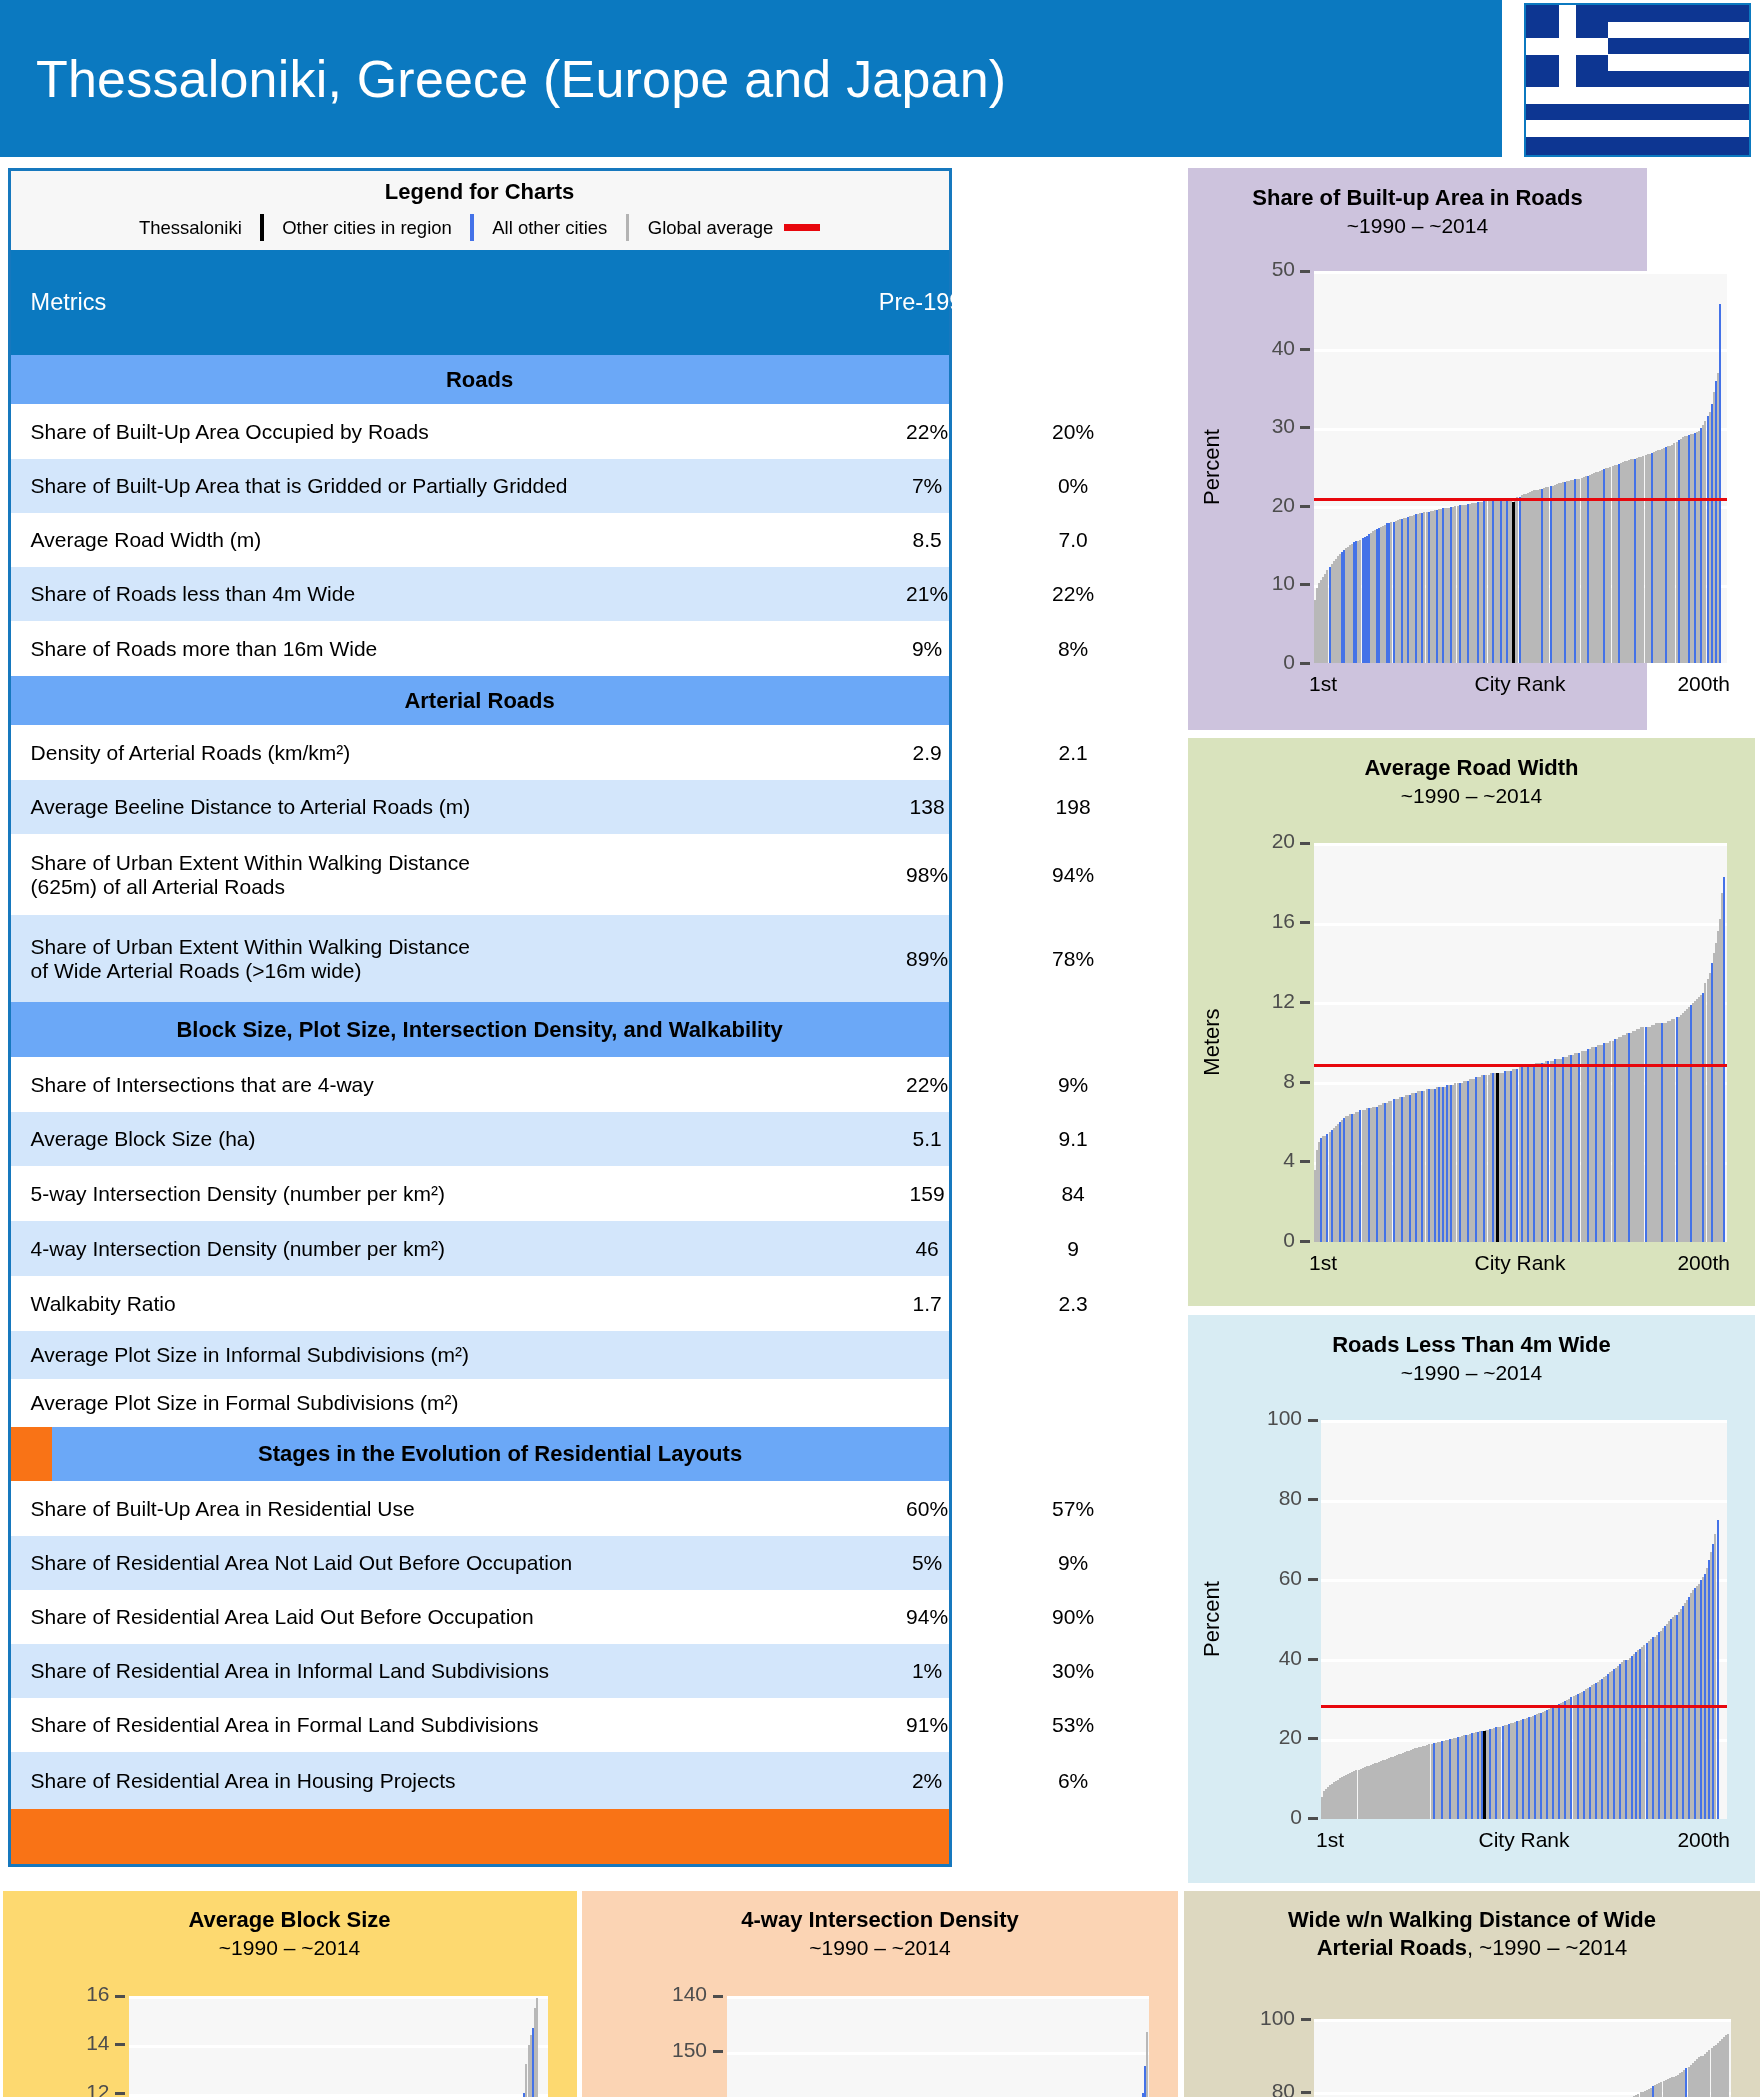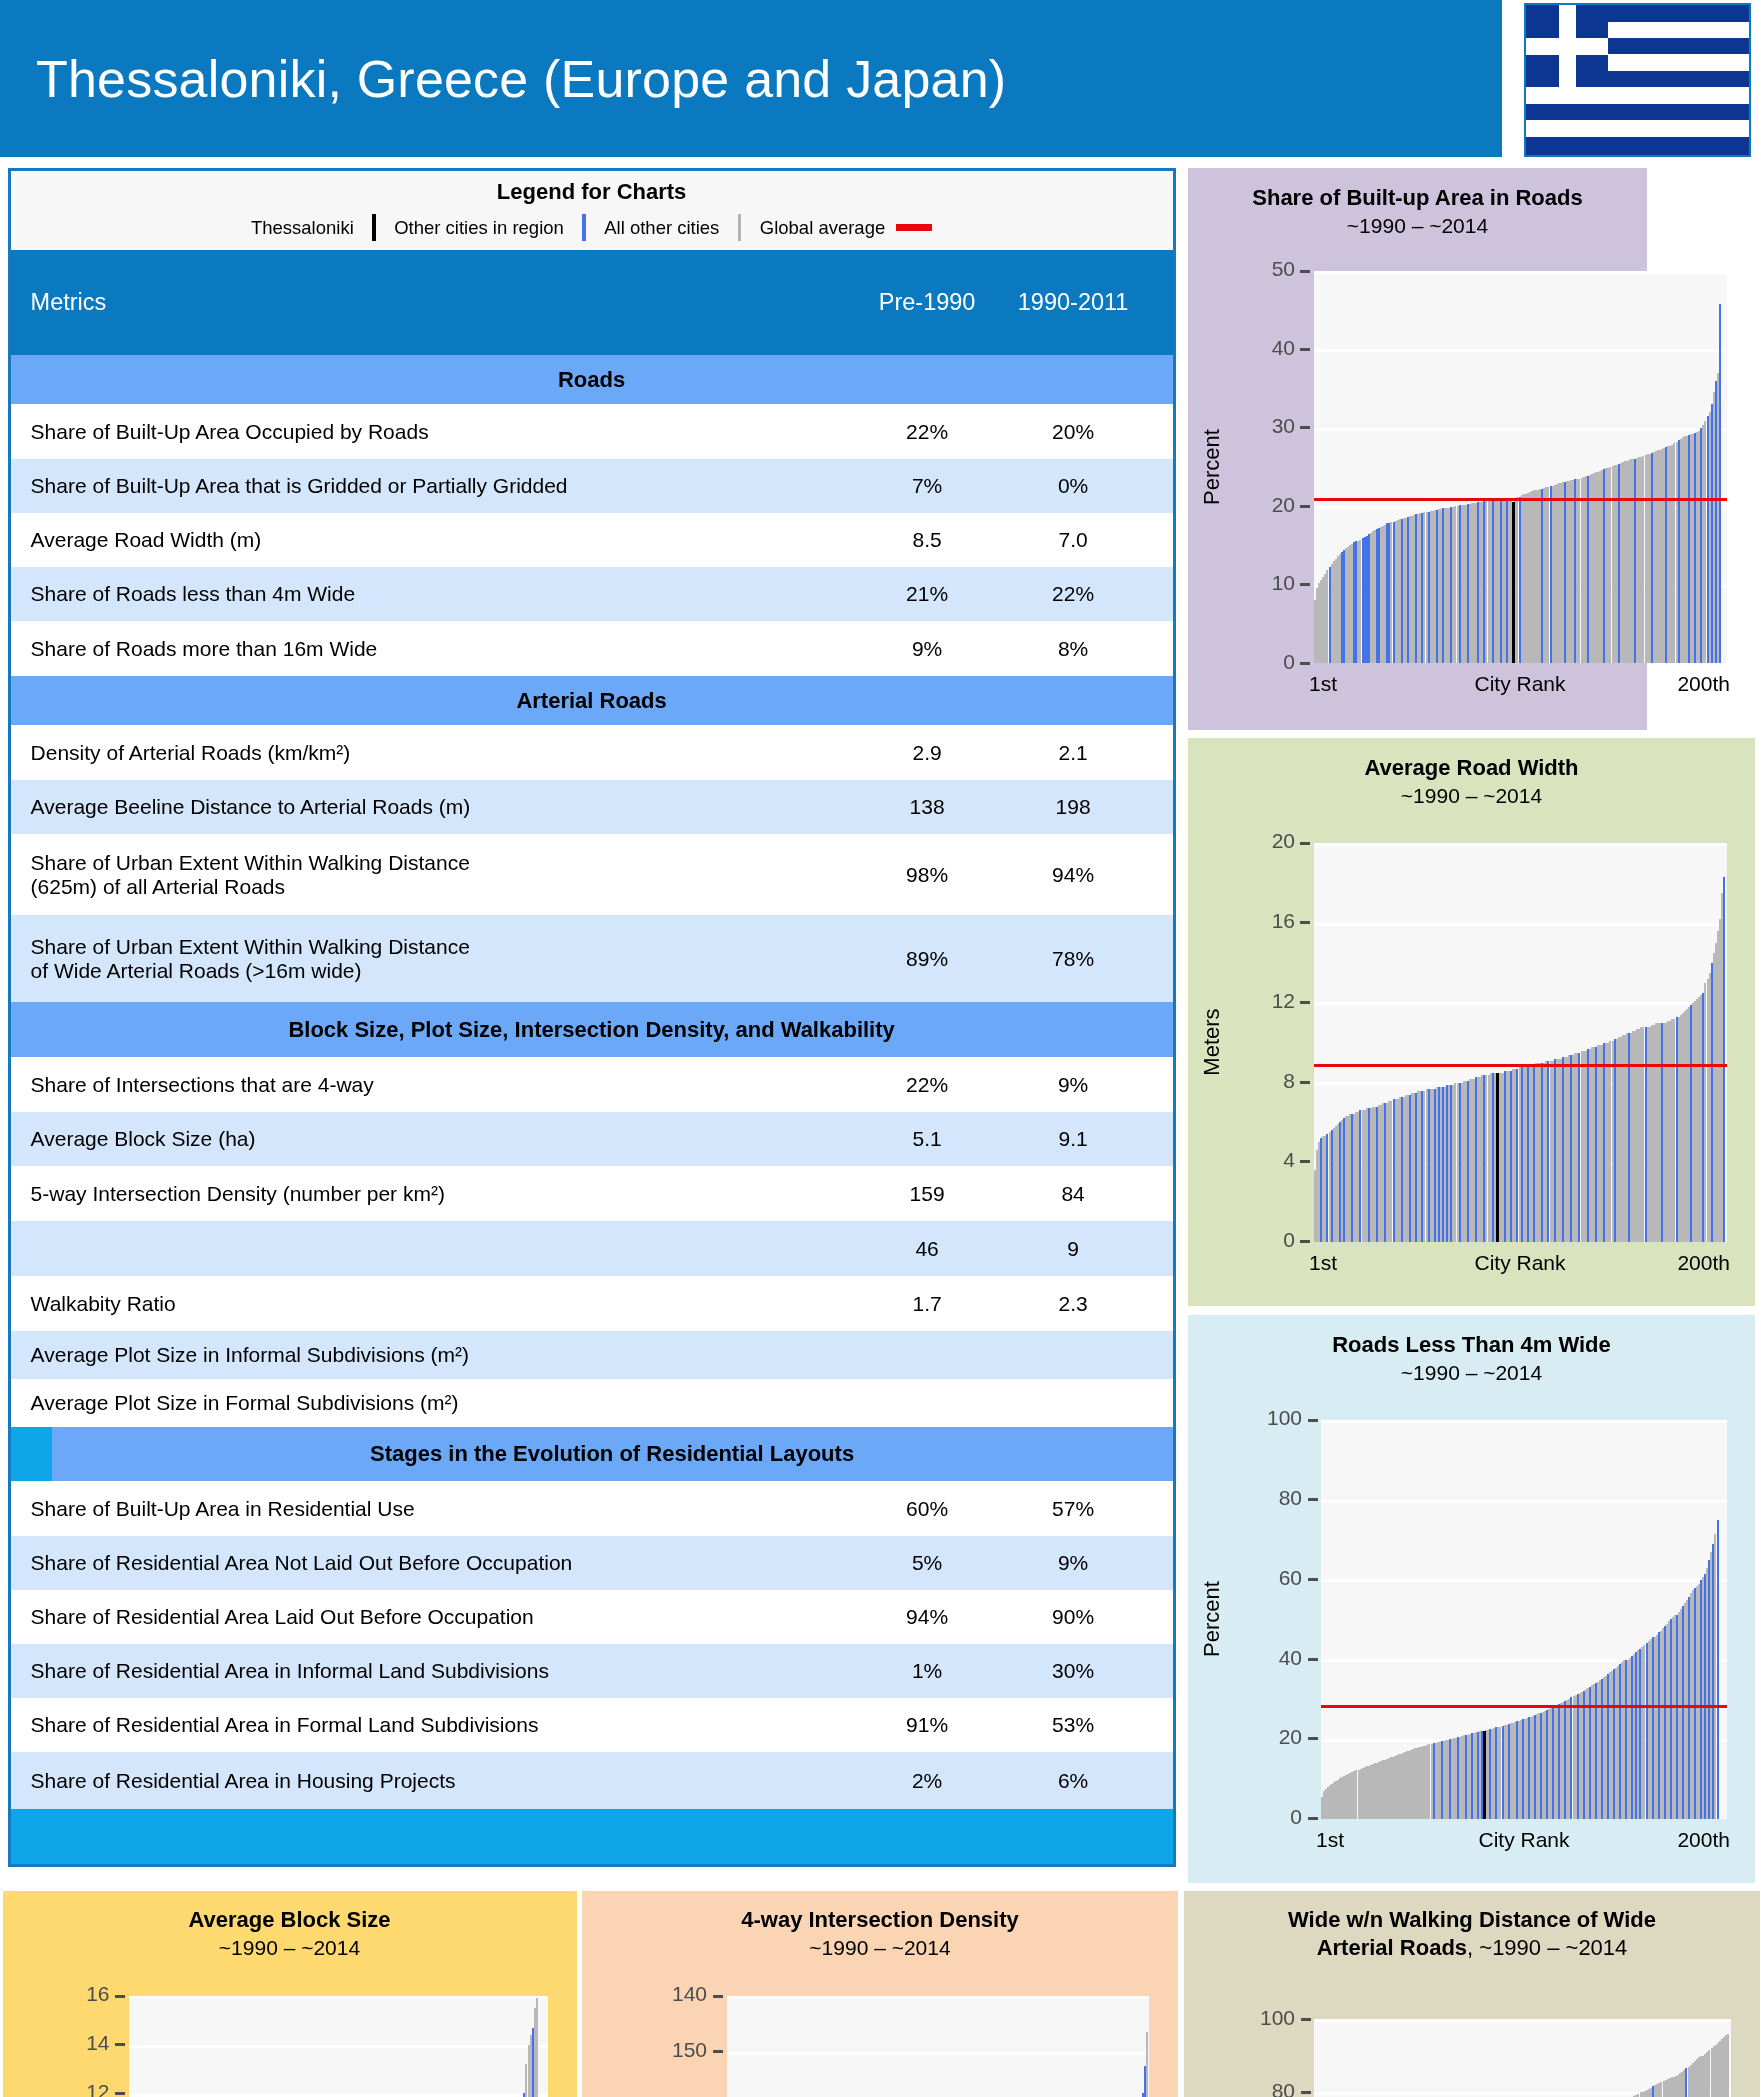--- a/index.html
+++ b/index.html
@@ -29,22 +29,22 @@
     position:absolute;left:1524px;top:3.4px;width:227px;height:154px;
     border:2.5px solid #0b79c0;box-sizing:border-box;
     background:#0d3692;overflow:hidden;
   }
   .fl-stripe{position:absolute;left:0;width:100%;background:#ffffff;}
   #flag-cross-v{position:absolute;background:#ffffff;}
   #flag-cross-h{position:absolute;background:#ffffff;}
 
   
   #panel-left{
-    position:absolute;left:7.6px;top:168px;width:1168px;height:1699px;
-    border:3.4px solid #1678be;box-sizing:border-box;background:#0ea5e9;
+    position:absolute;left:7.6px;top:168px;width:944px;height:1699px;
+    border:3.4px solid #1678be;box-sizing:border-box;background:#f97316;
   }
   #legend{
     position:absolute;left:0;top:0;width:100%;height:79px;
     background:#f7f7f7;box-sizing:border-box;
   }
   #legend-title{
     position:absolute;left:0;top:7.6px;width:100%;text-align:center;
     font-size:22px;font-weight:bold;color:#000;
   }
   #legend-items{
@@ -234,20 +234,21 @@
         <div class="lab">Average Block Size (ha)</div>
         <div class="v1">5.1</div>
         <div class="v2">9.1</div>
       </div>
       <div class="row odd" style="height: 55px;">
         <div class="lab">5-way Intersection Density (number per km²)</div>
         <div class="v1">159</div>
         <div class="v2">84</div>
       </div>
       <div class="row even" style="height: 55px;">
+        <div class="lab">4-way Intersection Density (number per km²)</div>
         <div class="v1">46</div>
         <div class="v2">9</div>
       </div>
       <div class="row odd" style="height: 55px;">
         <div class="lab">Walkabity Ratio</div>
         <div class="v1">1.7</div>
         <div class="v2">2.3</div>
       </div>
       <div class="row even" style="height: 48px;">
         <div class="lab">Average Plot Size in Informal Subdivisions (m²)</div>

